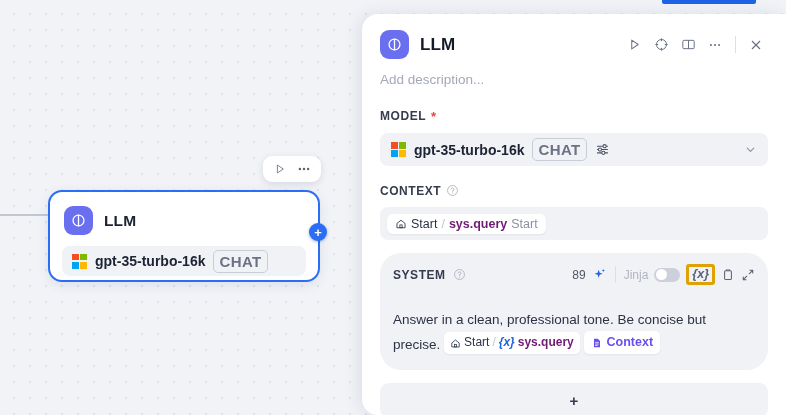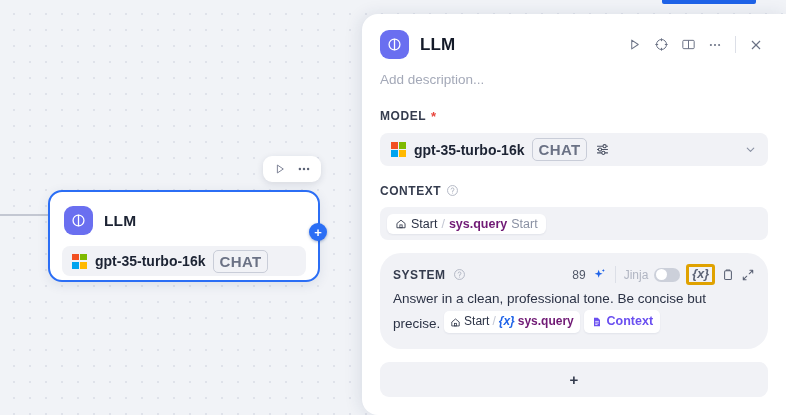--- a/index.html
+++ b/index.html
@@ -166,21 +166,21 @@
     width: 11px; height: 11px; border-radius: 50%; background: #fff;
   }
   .xbtn {
     font-size: 12.5px; font-weight: 600; color: #5b6275;
     font-style: italic;
     padding: 1px 3px;
     border: 3px solid #e0a200; border-radius: 3px;
     line-height: 1.05;
   }
   .sys-text {
-    margin-top: 3px; font-size: 13.5px; color: #2b3245; line-height: 1.65;
+    margin-top: 24px; font-size: 13.5px; color: #2b3245; line-height: 1.65;
   }
   .inline-chip {
     display: inline-flex; align-items: center; gap: 3px;
     background: #ffffff; border-radius: 5px; padding: 1px 6px;
     font-size: 12px; vertical-align: 1px;
     box-shadow: 0 1px 2px rgba(30,45,85,.07);
   }
   .chip-x { color: #1f63e8; font-style: italic; font-weight: 600; }
   .ctx-chip {
     display: inline-flex; align-items: center; gap: 4px;

